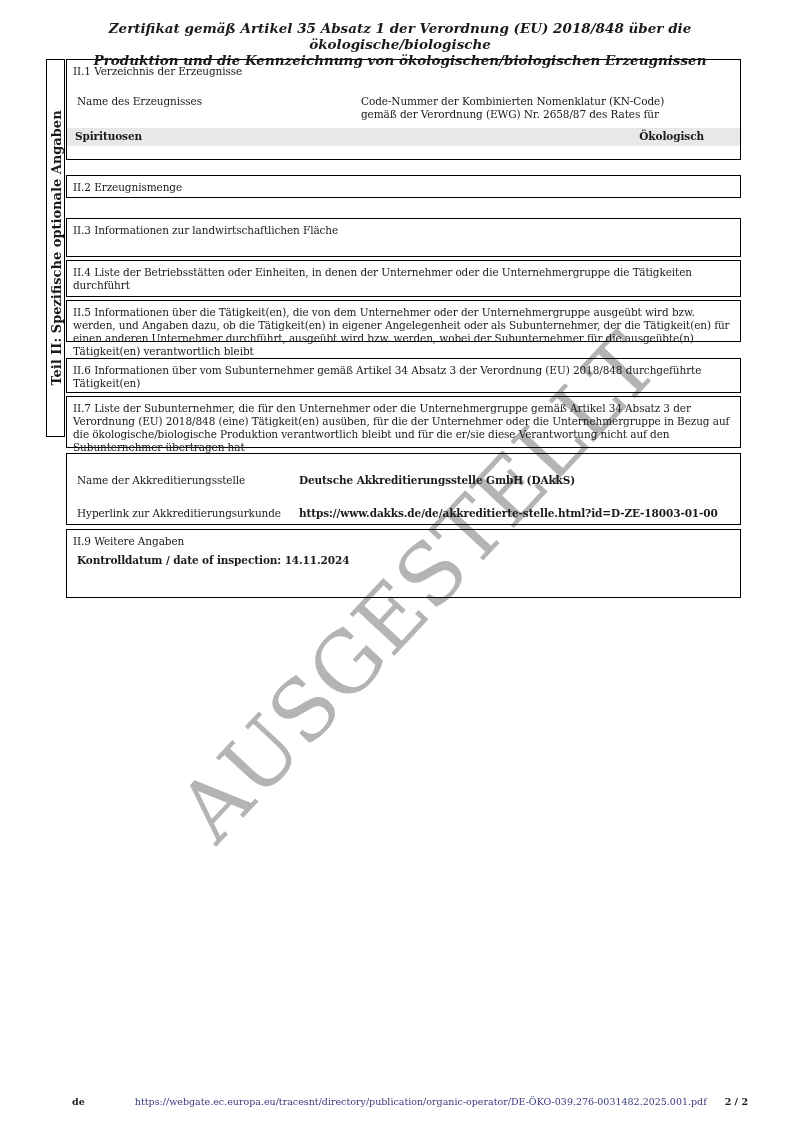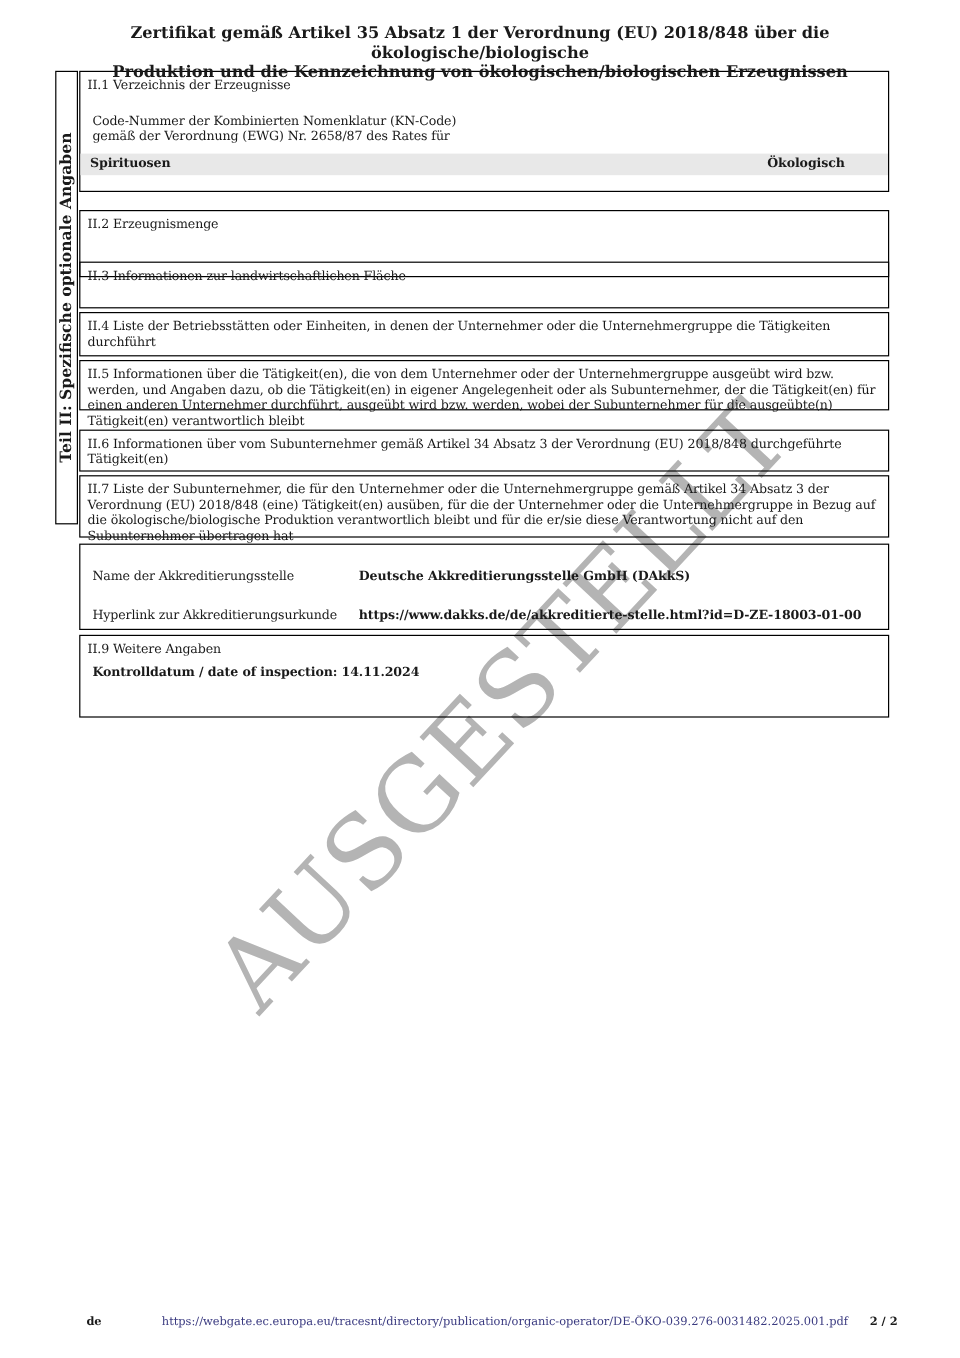--- a/index.html
+++ b/index.html
@@ -14,20 +14,21 @@
   }
   
   .doc-title {
     position: absolute;
     top: 20px; left: 40px; right: 40px;
     text-align: center;
     font-weight: bold;
     font-size: 13.5px;
     line-height: 1.2;
     z-index: 2;
+    font-style: italic;
   }
   
   .watermark {
     position: absolute;
     left: 418px; top: 588px;
     transform: translate(-50%, -50%) rotate(-47deg);
     font-size: 84px;
     color: #b4b4b4;
     white-space: nowrap;
     z-index: 0;
@@ -59,21 +60,21 @@
     border: 1.5px solid #000;
     box-sizing: border-box;
     background: transparent;
     z-index: 1;
     font-size: 10.5px;
     line-height: 1.25;
     letter-spacing: -0.1px;
   }
   .sec .heading { padding: 5px 8px 0 6px; }
   .s1 { top: 59px;  height: 101px; }
-  .s2 { top: 175px; height: 56px; }
+  .s2 { top: 175px; height: 23px; }
   .s3 { top: 218px; height: 39px; }
   .s4 { top: 260px; height: 37px; }
   .s5 { top: 300px; height: 42px; }
   .s6 { top: 358px; height: 35px; }
   .s7 { top: 396px; height: 52px; }
   .s8 { top: 453px; height: 72px; }
   .s9 { top: 529px; height: 69px; }
   
   .prod-cols { display: flex; margin-top: 17px; padding-left: 10px; }
   .prod-name-col { flex: 0 0 284px; }
@@ -128,20 +129,21 @@
     <div>Produktion und die Kennzeichnung von ökologischen/biologischen Erzeugnissen</div>
   </div>
 
   <div class="part-box">
     <span class="vlabel">Teil II: Spezifische optionale Angaben</span>
   </div>
 
   <div class="sec s1">
     <div class="heading">II.1 Verzeichnis der Erzeugnisse</div>
     <div class="prod-cols">
+      <div class="prod-name-col">Name des Erzeugnisses</div>
       <div class="prod-code-col">
         <div>Code-Nummer der Kombinierten Nomenklatur (KN-Code)</div>
         <div>gemäß der Verordnung (EWG) Nr. 2658/87 des Rates  für</div>
       </div>
     </div>
     <div class="prod-row">
       <span>Spirituosen</span>
       <span>Ökologisch</span>
     </div>
   </div>

